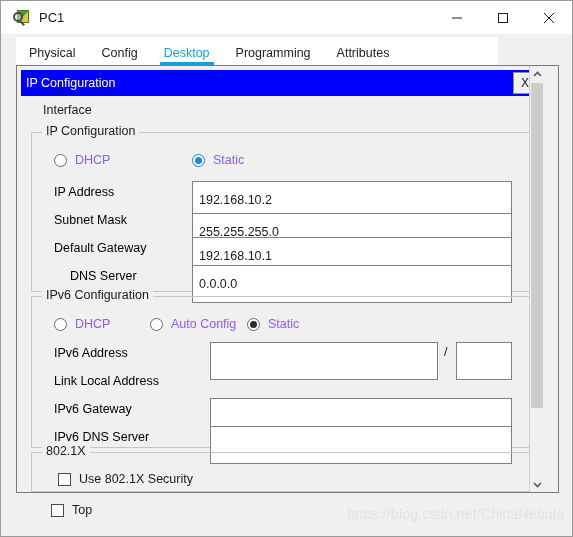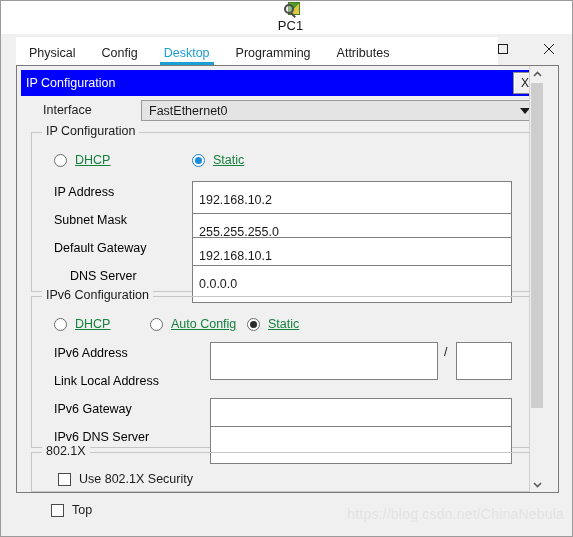--- a/index.html
+++ b/index.html
@@ -25,21 +25,20 @@
   
   .titlebar {
     position: absolute;
     left: 0; top: 0;
     width: 571px;
     height: 33px;
     background: #ffffff;
     display: flex;
     align-items: center;
     box-sizing: border-box;
-    flex-direction: column;
   }
   .app-icon {
     margin-left: 12px;
     width: 18px; height: 18px;
     position: relative;
     flex: 0 0 auto;
   }
   .app-icon .sheet {
     position: absolute;
     left: 4px; top: 1px;
@@ -257,23 +256,22 @@
     position: absolute;
     left: 50%; top: 50%;
     width: 7px; height: 7px;
     margin: -3.5px 0 0 -3.5px;
     border-radius: 50%;
     background: #2b2b2b;
   }
   .radio-label {
     margin-left: 8px;
     font-size: 12.5px;
-    color: #15803d;
+    color: #8b5cf6;
     white-space: nowrap;
-    text-decoration: underline;
   }
 
   
   .field-label {
     position: absolute;
     font-size: 12.5px;
     color: #000000;
     white-space: nowrap;
   }
   .textbox {
@@ -415,24 +413,20 @@
   <div class="panel-frame">
     <div class="panel-inner">
 
       <div class="applet-caption">
         <div class="cap-title">IP Configuration</div>
         <div class="close-x">X</div>
       </div>
 
       <div class="iface-row">
         <div class="iface-label">Interface</div>
-        <div class="combo">
-          <span class="combo-value">FastEthernet0</span>
-          <span class="combo-arrow"></span>
-        </div>
       </div>
 
       <div class="groupbox" id="gb-ipv4">
         <div class="gb-title">IP Configuration</div>
 
         <div class="radio-row" style="left:22px; top:20px;">
           <span class="radio"></span>
           <span class="radio-label">DHCP</span>
         </div>
         <div class="radio-row" style="left:160px; top:20px;">

